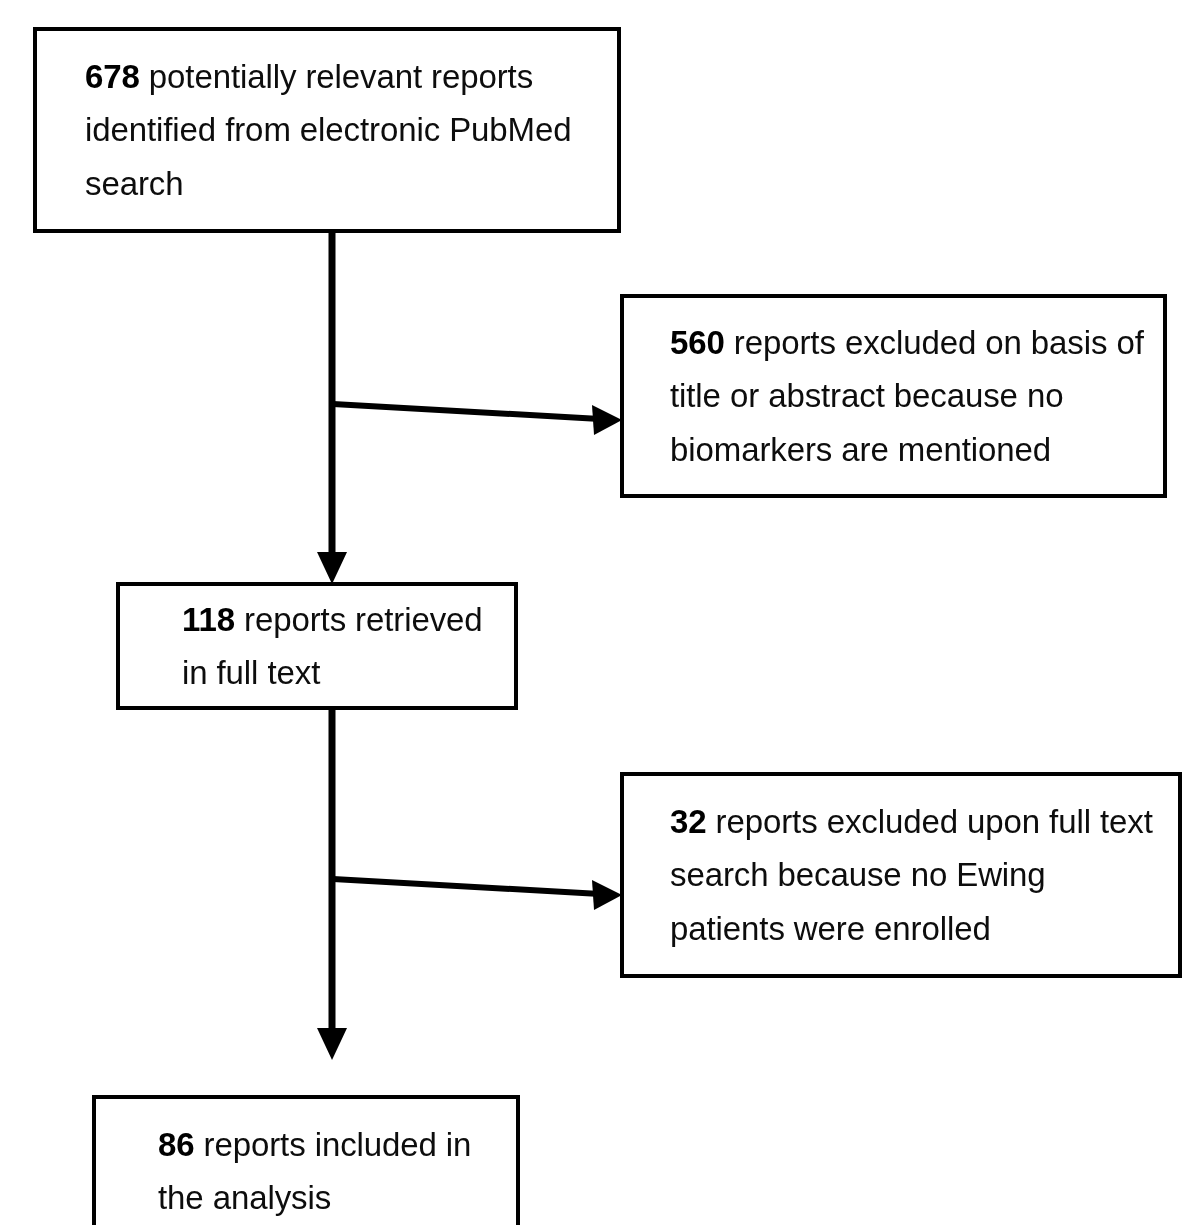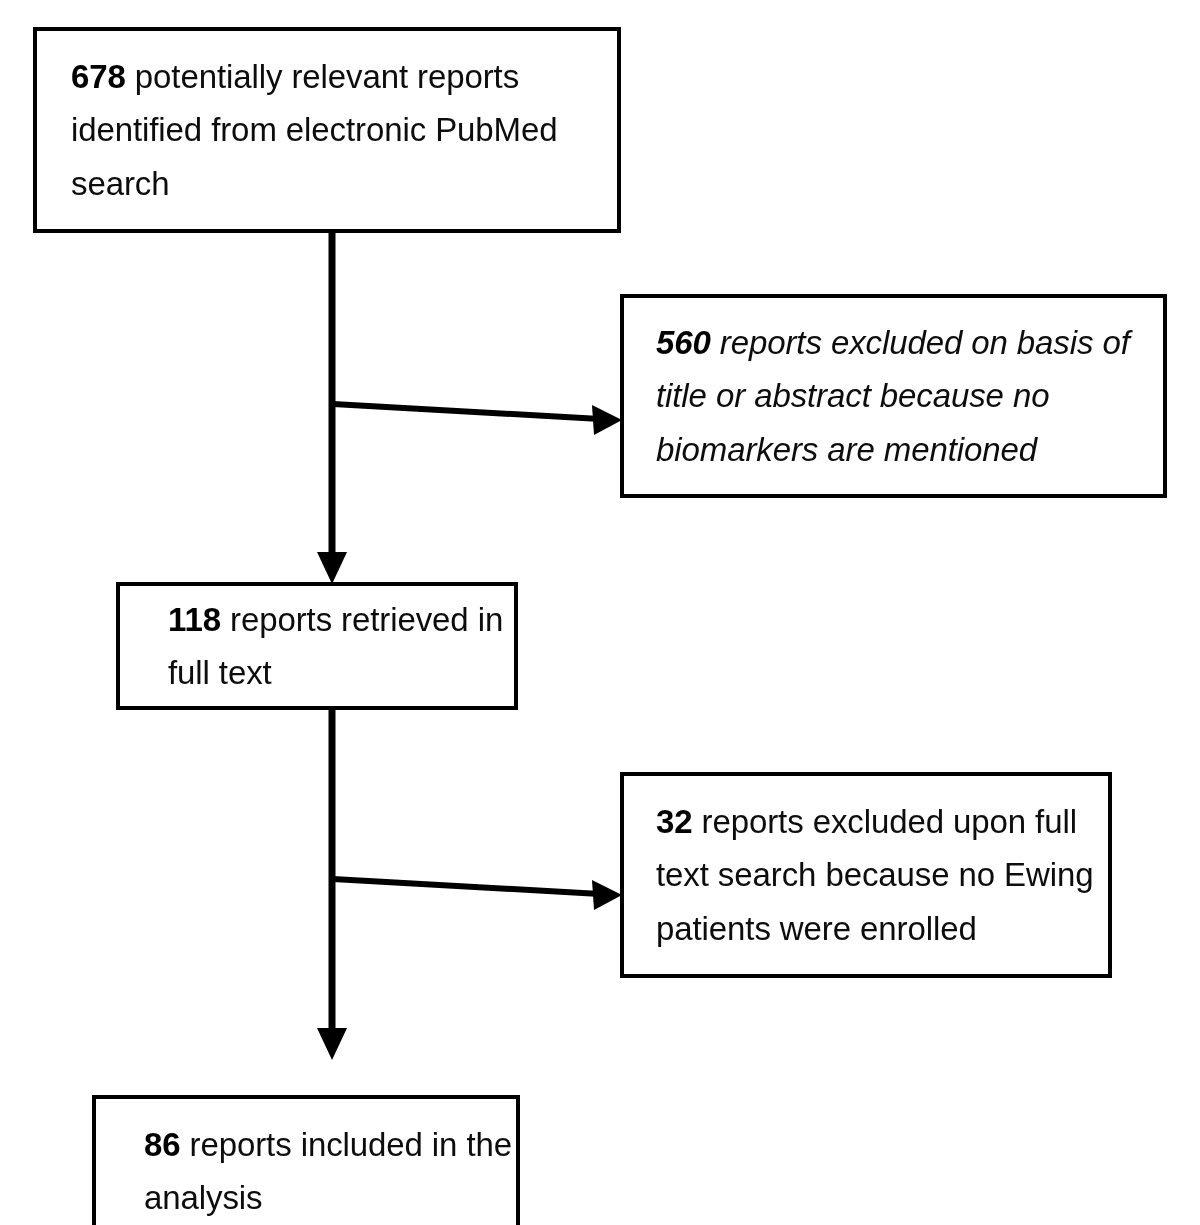--- a/index.html
+++ b/index.html
@@ -34,32 +34,32 @@
     justify-content: center;
     z-index: 2;
   }
   .box-text {
     font-size: 33px;
     line-height: 1.62;
     color: #0d0d0d;
     letter-spacing: -0.1px;
     white-space: pre-line;
     padding: 0 0 0 34px;
-    margin: 0;
+    margin: 14px;
     font-weight: 400;
   }
   .box-text .lead-number {
     font-weight: bold;
     color: #000000;
   }
   
   #box-identified   { left: 33px;  top: 27px;   width: 588px; height: 206px; }
-  #box-excluded-1   { left: 620px; top: 294px;  width: 547px; height: 204px; font-style: italic; }
+  #box-excluded-1   { left: 620px; top: 294px;  width: 547px; height: 204px; }
   #box-fulltext     { left: 116px; top: 582px;  width: 402px; height: 128px; }
-  #box-excluded-2   { left: 620px; top: 772px;  width: 492px; height: 206px; }
+  #box-excluded-2   { left: 620px; top: 772px;  width: 562px; height: 206px; }
   #box-included     { left: 92px;  top: 1095px; width: 428px; height: 152px; }
 
   #box-fulltext .box-text,
   #box-included .box-text { padding-left: 48px; }
   #box-excluded-1 .box-text,
   #box-excluded-2 .box-text { padding-left: 32px; }
 </style>
 </head>
 <body>
 

